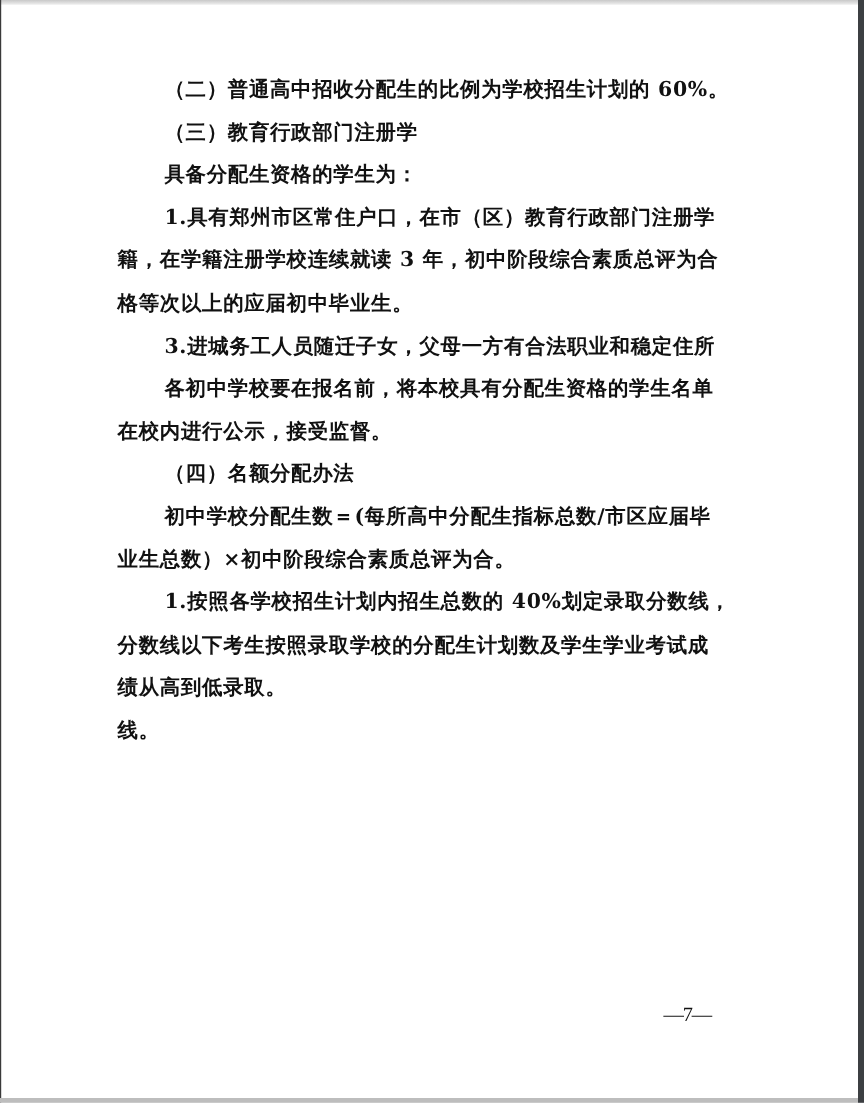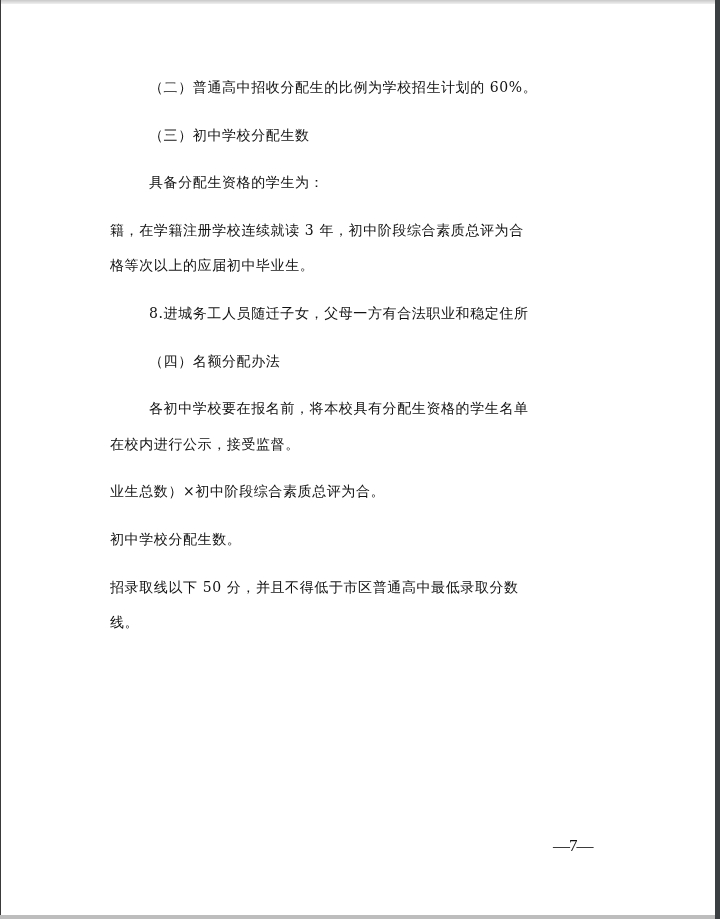--- a/index.html
+++ b/index.html
@@ -39,27 +39,28 @@
       width: 715px; height: 4px;
       background: #bdbdbd;
     }
     .page {
       position: absolute;
       left: 98px;
       top: 58px;
       width: 524px;
     }
     .para {
-      font-size: 14px;
+      font-size: 17px;
       line-height: 35.6px;
-      margin: 12px;
+      margin: 0;
       text-align: justify;
       text-align-last: left;
       letter-spacing: 0.6px;
       white-space: normal;
+      font-weight: bold;
     }
     .heading {
       padding-left: 20px;
     }
     .line {
       display: block;
       white-space: nowrap;
     }
     .page-number {
       position: absolute;
@@ -78,53 +79,56 @@
 <div class="right-strip"></div>
 <div class="bottom-strip"></div>
 
 <div class="page">
 
   <p class="para heading indent-h" style="padding-left:39px;">
     <span class="line">（二）普通高中招收分配生的比例为学校招生计划的 60%。</span>
   </p>
 
   <p class="para heading" style="padding-left:39px;">
-    <span class="line">（三）初中学校分配生数</span>
+    <span class="line">（三）教育行政部门注册学</span>
   </p>
 
   <p class="para" style="padding-left:39px;">
     <span class="line">具备分配生资格的学生为：</span>
   </p>
 
   <p class="para">
+    <span class="line" style="padding-left:39px;">1.具有郑州市区常住户口，在市（区）教育行政部门注册学</span>
     <span class="line">籍，在学籍注册学校连续就读 3 年，初中阶段综合素质总评为合</span>
     <span class="line">格等次以上的应届初中毕业生。</span>
   </p>
 
   <p class="para">
-    <span class="line" style="padding-left:39px;">8.进城务工人员随迁子女，父母一方有合法职业和稳定住所</span>
+    <span class="line" style="padding-left:39px;">3.进城务工人员随迁子女，父母一方有合法职业和稳定住所</span>
+  </p>
+
+  <p class="para">
+    <span class="line" style="padding-left:39px;">各初中学校要在报名前，将本校具有分配生资格的学生名单</span>
+    <span class="line">在校内进行公示，接受监督。</span>
   </p>
 
   <p class="para heading" style="padding-left:39px;">
     <span class="line">（四）名额分配办法</span>
   </p>
 
   <p class="para">
-    <span class="line" style="padding-left:39px;">各初中学校要在报名前，将本校具有分配生资格的学生名单</span>
-    <span class="line">在校内进行公示，接受监督。</span>
-  </p>
-
-  <p class="para">
+    <span class="line" style="padding-left:39px;">初中学校分配生数＝(每所高中分配生指标总数/市区应届毕</span>
     <span class="line">业生总数）×初中阶段综合素质总评为合。</span>
   </p>
 
 
   <p class="para">
-    <span class="line">初中学校分配生数。</span>
+    <span class="line" style="padding-left:39px;">1.按照各学校招生计划内招生总数的 40%划定录取分数线，</span>
+    <span class="line">分数线以下考生按照录取学校的分配生计划数及学生学业考试成</span>
+    <span class="line">绩从高到低录取。</span>
   </p>
 
   <p class="para">
-    <span class="line">招录取线以下 50 分，并且不得低于市区普通高中最低录取分数</span>
     <span class="line">线。</span>
   </p>
 </div>
 
 <div class="page-number">—7—</div>
 
 </body></html>

